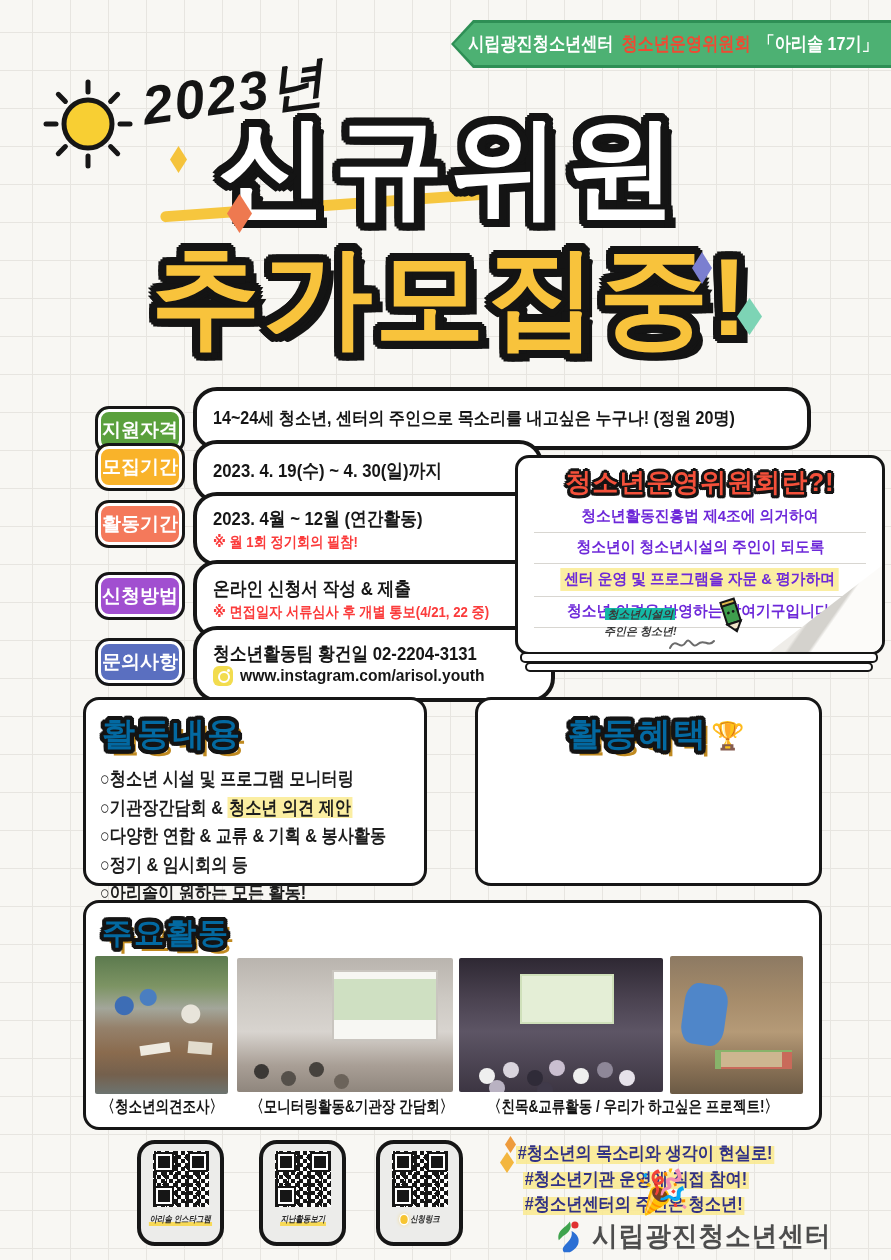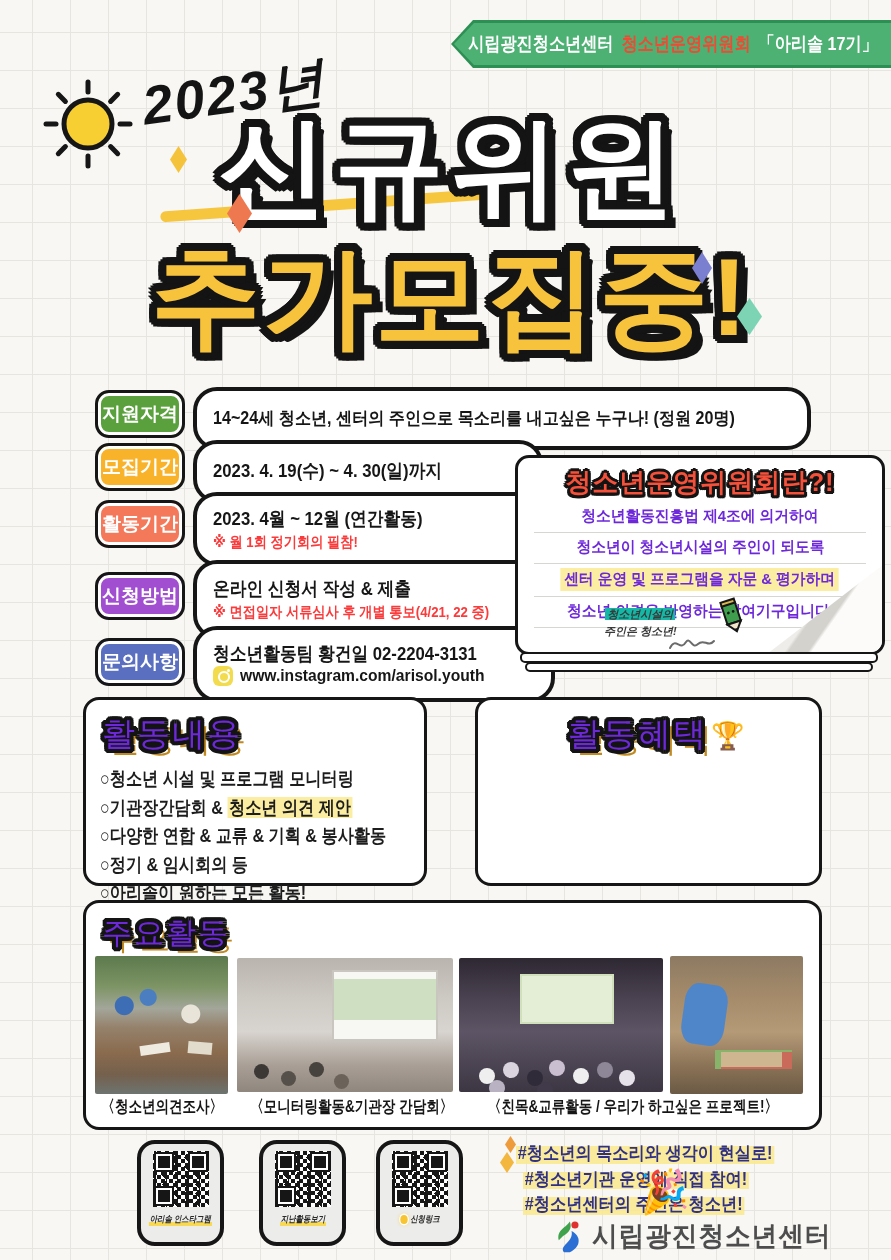--- a/index.html
+++ b/index.html
@@ -48,21 +48,21 @@
   .diamond{clip-path:polygon(50% 0,100% 50%,50% 100%,0 50%);}
   .sp1{left:170px;top:146px;width:17px;height:27px;background:#f5c33b;}
   .sp2{left:227px;top:194px;width:25px;height:39px;background:#ee7950;}
   .sp3{left:692px;top:252px;width:20px;height:32px;background:#7b7fd0;}
   .sp4{left:737px;top:298px;width:25px;height:37px;background:#7dd4b5;}
 
   
   .badge{width:84px;height:42px;border:3px solid #161616;border-radius:14px;
     box-shadow:inset 0 0 0 3px #ffffff;color:#fff;font-weight:bold;font-size:19px;
     display:flex;align-items:center;justify-content:center;white-space:nowrap;}
-  .bg-green{background:#5aa03c;} .bg-yellow{background:#f9b32a;} .bg-coral{background:#f4795b;}
+  .bg-green{background:#5aa03c;margin-top:16px;} .bg-yellow{background:#f9b32a;} .bg-coral{background:#f4795b;}
   .bg-purple{background:#a14fd0;} .bg-blue{background:#5a6fc0;}
   .b1{left:95px;top:390px;} .b2{left:95px;top:443px;} .b3{left:95px;top:500px;}
   .b4{left:95px;top:572px;} .b5{left:95px;top:638px;}
   .ibox{background:#fff;border:4px solid #161616;border-radius:24px;padding:4px 16px;
     display:flex;flex-direction:column;justify-content:center;align-items:flex-start;color:#161616;}
   .ibox .ln{display:inline-block;transform:scaleX(.88);transform-origin:0 50%;white-space:nowrap;
     font-weight:bold;line-height:1.3;}
   .x1{left:193px;top:387px;width:578px;height:47px;} .x1 .ln{font-size:17.5px;transform:scaleX(.92);}
   .x2{left:193px;top:440px;width:310px;height:47px;} .x2 .ln{font-size:19px;}
   .x3{left:193px;top:492px;width:310px;height:58px;} .x3 .ln{font-size:19px;}
@@ -93,21 +93,21 @@
   .np-pencil{position:absolute;left:200px;top:140px;transform:rotate(-18deg);}
   .np-sign{position:absolute;left:150px;top:176px;}
   .np-curl{position:absolute;right:-2px;bottom:-2px;width:130px;height:92px;
     background:linear-gradient(305deg,#fcfbf9 0 38%,#d4d2cd 40% 50%,#efede9 52% 70%,#c3c1bc 72% 77%,#f4f3ef 79%);
     clip-path:polygon(100% 2%,10% 100%,100% 100%);}
 
   
   .cbox{background:#fff;border:3.5px solid #161616;border-radius:16px;}
   .act{left:83px;top:697px;width:338px;height:183px;}
   .ben{left:475px;top:697px;width:341px;height:183px;}
-  .sec-title{display:inline-block;font-size:33px;font-weight:normal;color:#6d28d9;letter-spacing:2px;
+  .sec-title{display:inline-block;font-size:33px;font-weight:bold;color:#0369a1;letter-spacing:2px;
     margin:12px 0 4px 16px;}
   .ben-title-row{display:flex;align-items:center;gap:4px;justify-content:center;}
   .trophy{font-size:27px;margin-top:10px;}
   .clist{list-style:none;margin:4px 0 0 0;padding:0 14px;}
   .clist li{font-size:19px;font-weight:bold;color:#1d1d1d;line-height:28.5px;white-space:nowrap;
     transform:scaleX(.85);transform-origin:0 50%;}
   .hl{background:#fbeea2;padding:0 2px;}
 
   
   .gal{left:83px;top:900px;width:733px;height:224px;}

